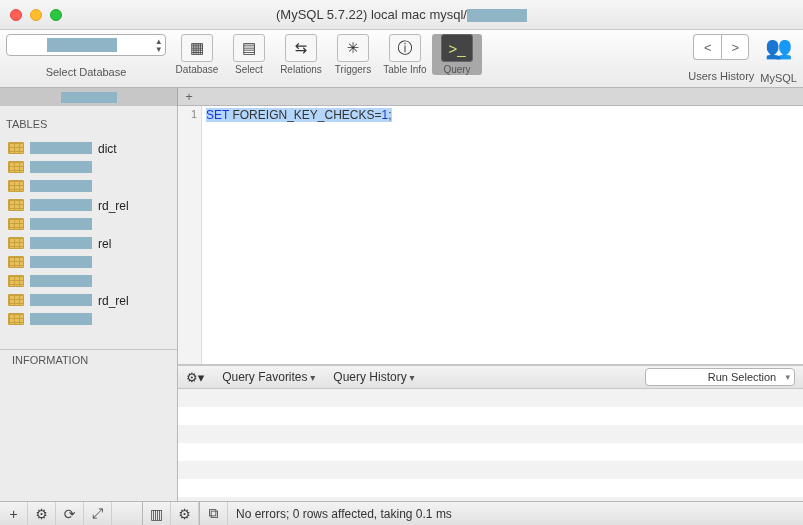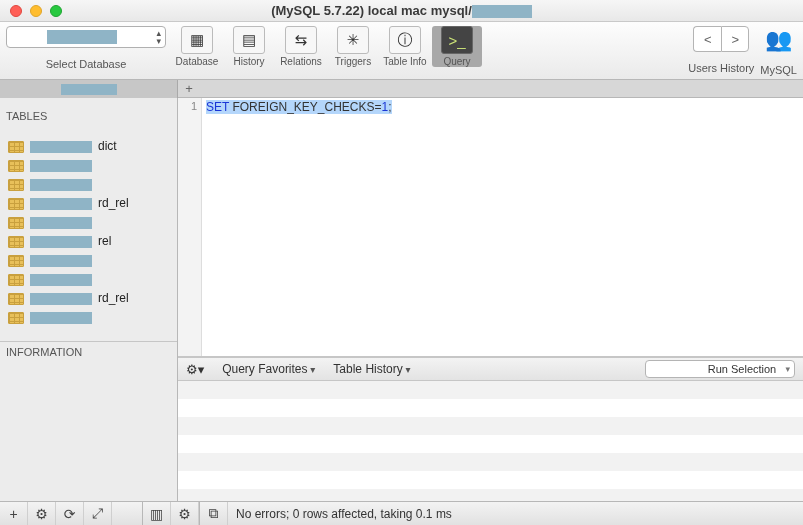--- a/index.html
+++ b/index.html
@@ -1,19 +1,19 @@
 <!DOCTYPE html>
 <html><head>
 <meta charset="utf-8">
 <style>
 * { margin: 0; padding: 0; box-sizing: border-box; font-family: -apple-system, "Helvetica Neue", Helvetica, Arial, sans-serif; }
 body { width: 803px; height: 525px; background: #ececec; font-size: 12px; color: #333; overflow: hidden; position: relative; }
 
 
-.titlebar { height: 22px; background: linear-gradient(#f6f6f6,#e8e8e8); border-bottom: 1px solid #c9c9c9; display: flex; align-items: center; position: relative; font-weight: bold; }
+.titlebar { height: 30px; background: linear-gradient(#f6f6f6,#e8e8e8); border-bottom: 1px solid #c9c9c9; display: flex; align-items: center; position: relative; }
 .traffic { display: flex; gap: 8px; padding-left: 10px; }
 .tl { width: 12px; height: 12px; border-radius: 50%; }
 .tl.red { background:#ff5f57; border:1px solid #e1473f; }
 .tl.yellow { background:#ffbd2e; border:1px solid #e0a528; }
 .tl.green { background:#28c940; border:1px solid #1fa532; }
 .title { position:absolute; left:0; right:0; text-align:center; font-size:13px; color:#3a3a3a; }
 .title .redact { display:inline-block; width:60px; height:13px; background:#8fb4c6; vertical-align:middle; }
 
 
 .toolbar { height: 58px; background: linear-gradient(#fdfdfd,#eaeaea); border-bottom:1px solid #b7b7b7; display:flex; align-items:flex-start; padding:4px 6px 0 6px; gap:6px; }
@@ -40,24 +40,24 @@
 .tabstrip { height:18px; background:#d7d7d7; border-bottom:1px solid #b7b7b7; display:flex; }
 .tab { width:178px; height:18px; background:#c7c7c7; border-right:1px solid #a9a9a9; display:flex; align-items:center; justify-content:center; position:relative; }
 .tab .redact { width:56px; height:11px; background:#8fb4c6; }
 .tab-add { width:22px; display:flex; align-items:center; justify-content:center; color:#666; font-size:13px; }
 
 
 .main { display:flex; height:calc(525px - 22px - 58px - 18px - 24px); }
 .sidebar { width:178px; background:#ececec; border-right:1px solid #b7b7b7; display:flex; flex-direction:column; }
 .side-head { font-size:11px; color:#555; padding:12px 6px; }
 .tables { flex:1; overflow:hidden; }
-.trow { height:19px; display:flex; align-items:flex-end; padding-left:8px; gap:6px; font-size:12px; color:#222; }
+.trow { height:19px; display:flex; align-items:flex-start; padding-left:8px; gap:6px; font-size:12px; color:#222; }
 .ticon { width:16px; height:12px; background:#e8c05a; border:1px solid #c9a03e; border-radius:1px; background-image:linear-gradient(#c9a03e 1px,transparent 1px),linear-gradient(90deg,#c9a03e 1px,transparent 1px); background-size:5px 4px; }
 .trow .redact { width:62px; height:12px; background:#8fb4c6; }
-.side-info { border-top:1px solid #c6c6c6; padding:4px 6px; font-size:11px; color:#555; height:160px; }
+.side-info { border-top:1px solid #c6c6c6; padding:4px 12px; font-size:11px; color:#555; height:160px; }
 
 
 .content { flex:1; display:flex; flex-direction:column; background:#fff; }
 .editor { flex:1; display:flex; border-bottom:1px solid #c6c6c6; overflow:hidden; }
 .gutter { width:24px; background:#f3f3f3; border-right:1px solid #ddd; text-align:right; padding:2px 4px 0 0; font-size:11px; color:#888; font-family:Menlo,monospace; }
 .code { flex:1; padding:2px 4px; font-family:Menlo,monospace; font-size:12px; white-space:pre; }
 .code .sel { background:#b4d6fb; }
 .code .kw { color:#1a36d6; }
 .code .num { color:#1a36d6; }
 .qbar { height:24px; background:linear-gradient(#f3f3f3,#e3e3e3); border-top:1px solid #c6c6c6; border-bottom:1px solid #c6c6c6; display:flex; align-items:center; padding:0 8px; gap:18px; font-size:12px; color:#333; }
@@ -101,21 +101,21 @@
     <div class="tb-label">Select Database</div>
   </div>
 
   <div class="tb-items" id="tb-items">
       <div class="tb-btn">
         <div class="tb-icon">▦</div>
         <span class="lbl">Database</span>
       </div>
       <div class="tb-btn">
         <div class="tb-icon">▤</div>
-        <span class="lbl">History</span>
+        <span class="lbl">Select</span>
       </div>
       <div class="tb-btn">
         <div class="tb-icon">⇆</div>
         <span class="lbl">Relations</span>
       </div>
       <div class="tb-btn">
         <div class="tb-icon">✳</div>
         <span class="lbl">Triggers</span>
       </div>
       <div class="tb-btn">
@@ -213,21 +213,21 @@
   </div>
 
   <div class="content">
     <div class="editor">
       <div class="gutter"><span>1</span></div>
       <div class="code"><span class="sel"><span class="kw">SET</span><span> FOREIGN_KEY_CHECKS=</span><span class="num">1</span><span>;</span></span></div>
     </div>
     <div class="qbar">
       <span class="gear">⚙︎▾</span>
       <span class="drop">Query Favorites</span>
-      <span class="drop">Table History</span>
+      <span class="drop">Query History</span>
       <div class="runbtn">
           <span>Run Selection</span>
         </div>
     </div>
     <div class="results">
       <div class="stripe"></div>
         <div class="stripe"></div>
         <div class="stripe"></div>
       <div class="stripe"></div>
         <div class="stripe"></div>

